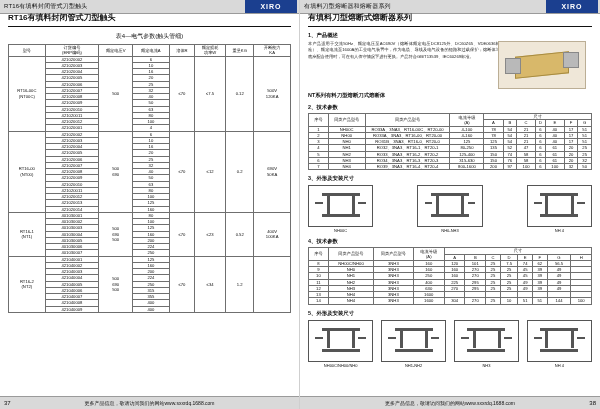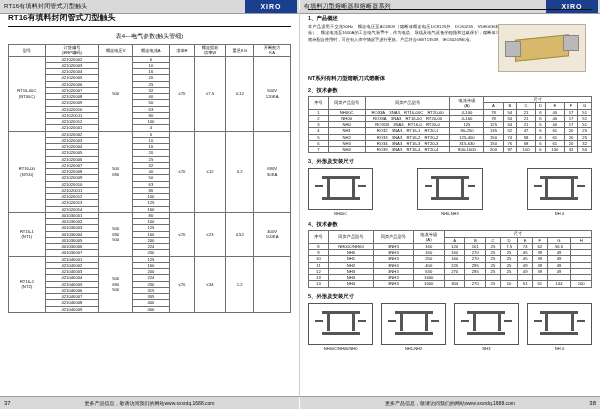--- a/index.html
+++ b/index.html
@@ -1,19 +1,19 @@
 <!DOCTYPE html>
 <html><head>
 <meta charset="utf-8">
 <style>
   html,body{margin:0;padding:0;background:#ffffff;}
   body{width:600px;height:409px;font-family:"Liberation Sans",sans-serif;color:#111;}
   .page{position:relative;width:600px;height:409px;overflow:hidden;background:#fff;}
   .half{position:absolute;top:0;height:409px;width:300px;background:#fff;box-sizing:border-box;}
-  .half.left{left:0;border-right:1px solid #cfcfcf;border-radius:14px;}
+  .half.left{left:0;border-right:1px solid #cfcfcf;}
   .half.right{left:300px;}
   .inner{position:absolute;left:8px;right:8px;top:6px;bottom:14px;}
   
   .hdr{position:relative;height:13px;background:#d9d9d9;border-bottom:1px solid #9a9a9a;}
   .hdr .ttl{position:absolute;left:4px;top:2px;font-size:6px;color:#111;letter-spacing:.2px;}
   .logo{position:absolute;right:2px;top:0px;width:52px;height:13px;background:#1b3f8f;color:#fff;font-size:7px;
         letter-spacing:1px;text-align:center;line-height:13px;font-weight:bold;}
   .bigttl{margin-top:6px;font-size:8px;font-weight:bold;color:#111;}
   .rule{height:1px;background:#111;margin-top:3px;}
   .tblttl{text-align:center;font-size:6px;margin:5px 0 3px;}
@@ -273,20 +273,21 @@
     <div class="fot">更多产品信息，敬请访问我们的网站www.sxxrdq.1688.com</div>
     <div class="pno l">37</div>
   </div>
 
   <div class="half right">
     <div class="hdr">
       <span class="ttl">有填料刀型熔断器和熔断器系列</span>
       <span class="logo">XIRO</span>
     </div>
     <div class="inner">
+      <div class="bigttl">有填料刀型熔断式熔断器系列</div>
       <div class="rule"></div>
 
       <div class="sec">
         <span>1</span>、<span>产品概述</span>
       </div>
       <div style="position:relative;min-height:48px;">
         <div class="para" style="padding-right:92px;">本产品适用于交流50Hz、额定电压至AC690V（熔断体额定电压DC8125外、DC60Z65、VDE0636标准）、额定电流至1600A的工业电气装置中，作为电缆、导线及电气设备的短路和过载保护；熔断体与底座配合使用时，可在有人值守情况下进行更换。产品符合GB/T13539、IEC60269标准。</div>
         <div class="photo">
           <div class="body"></div>
           <div class="cap1"></div>

